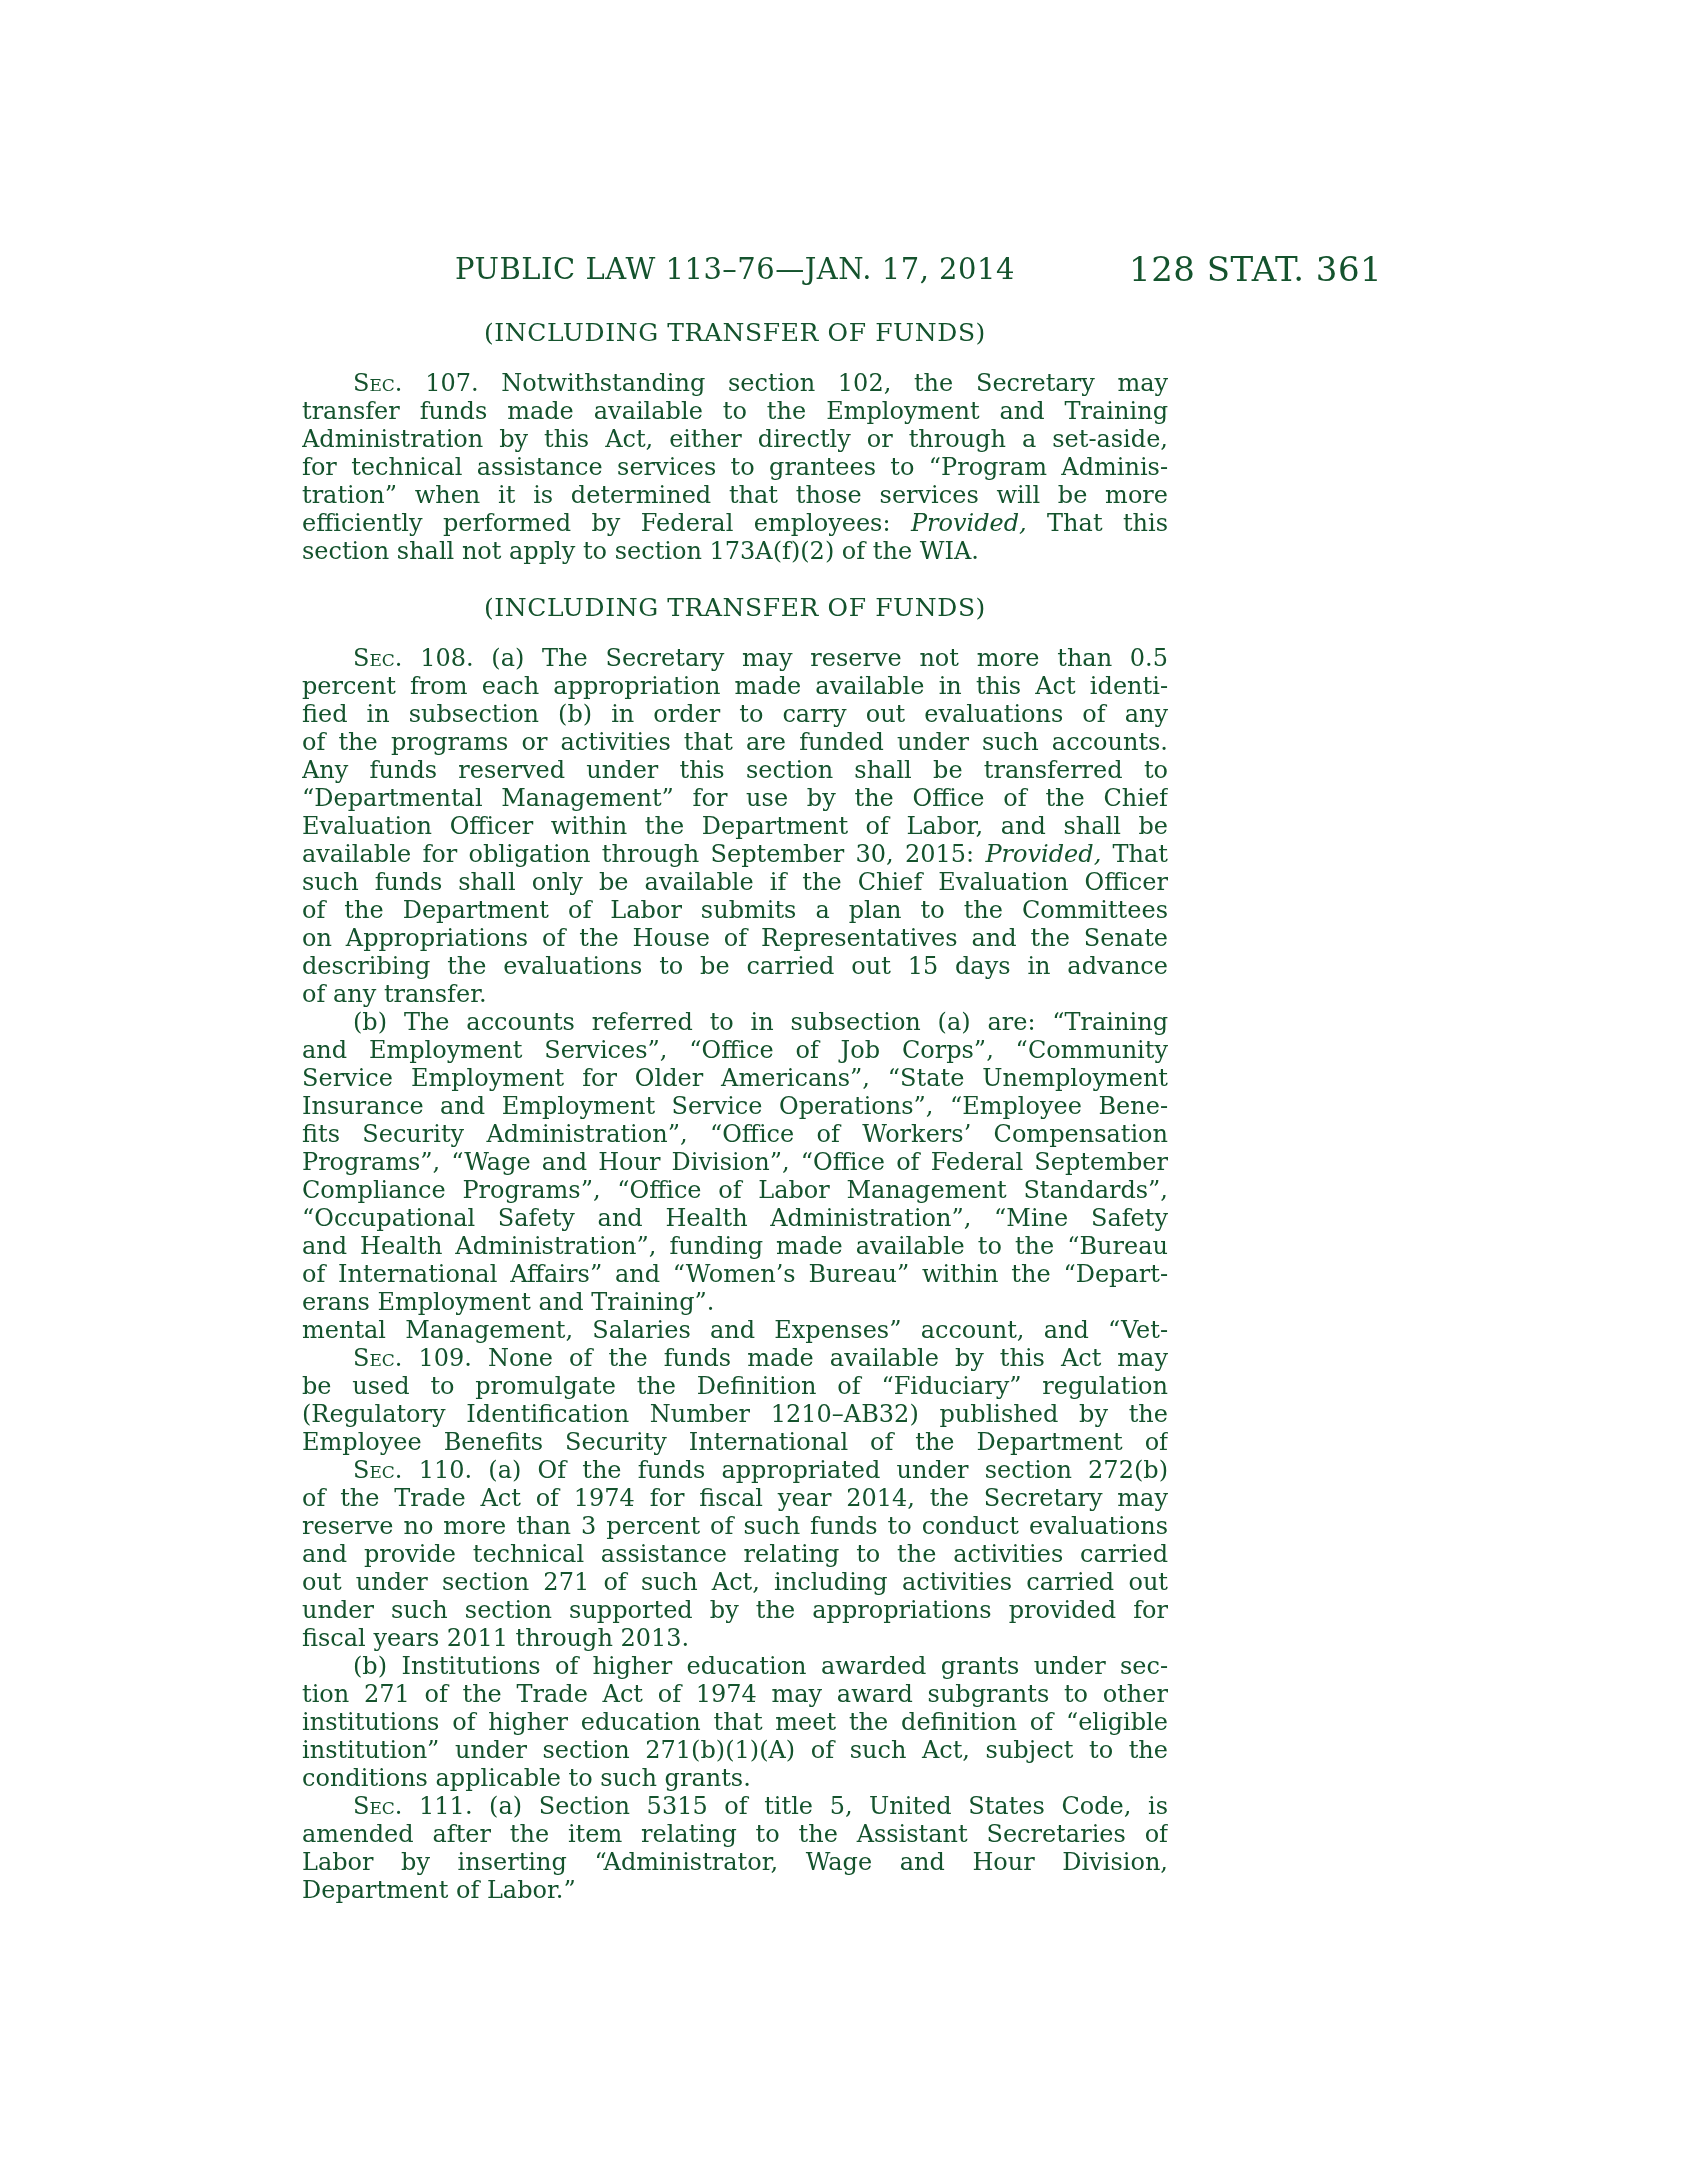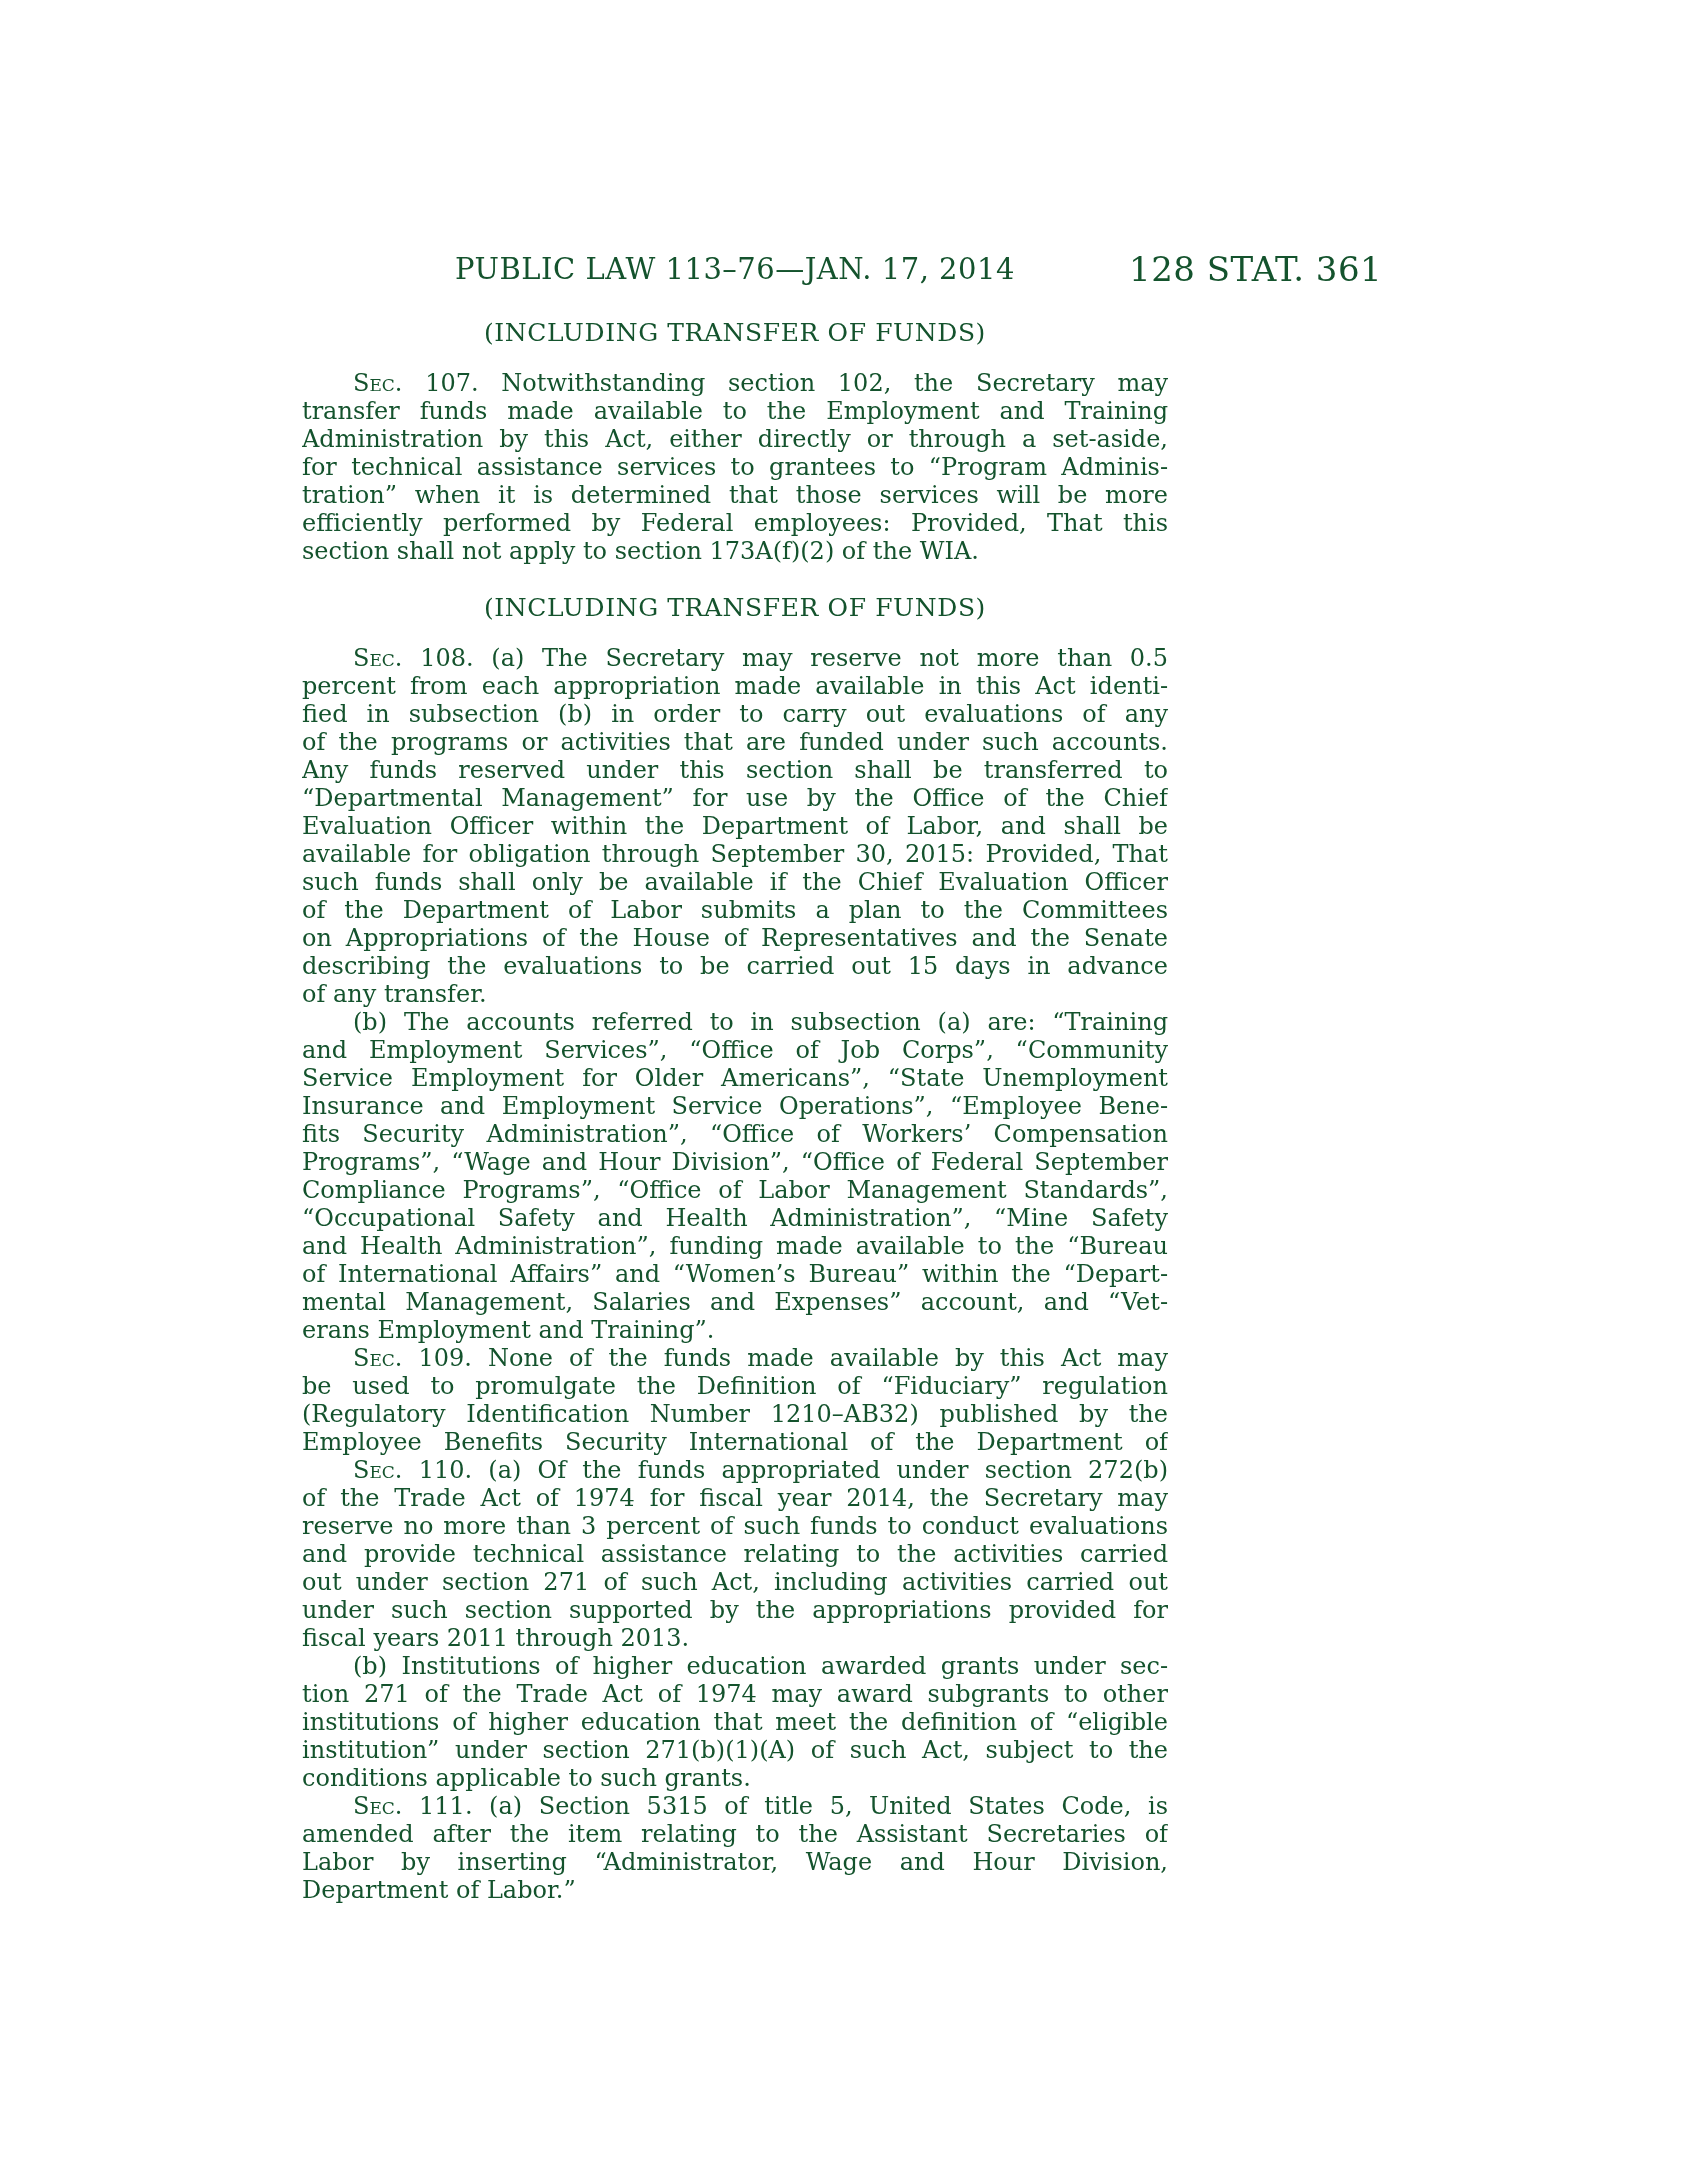--- a/index.html
+++ b/index.html
@@ -69,20 +69,21 @@
   .t-line.last {
     text-align-last: left;
   }
   .t-line.indent {
     padding-left: 51px;
   }
   .sc {
     font-variant: small-caps;
   }
   .it {
+    font-style: italic;
   }
 </style>
 </head>
 <body>
 
 <div class="page">
   <div class="page-header">
     <div class="law-title">PUBLIC LAW 113–76—JAN. 17, 2014</div>
     <div class="stat-ref">128 STAT. 361</div>
   </div>
@@ -117,22 +118,22 @@
         <div class="t-line indent"><span>(b) The accounts referred to in subsection (a) are: “Training</span></div>
         <div class="t-line"><span>and Employment Services”, “Office of Job Corps”, “Community</span></div>
         <div class="t-line"><span>Service Employment for Older Americans”, “State Unemployment</span></div>
         <div class="t-line"><span>Insurance and Employment Service Operations”, “Employee Bene-</span></div>
         <div class="t-line"><span>fits Security Administration”, “Office of Workers’ Compensation</span></div>
         <div class="t-line"><span>Programs”, “Wage and Hour Division”, “Office of Federal September</span></div>
         <div class="t-line"><span>Compliance Programs”, “Office of Labor Management Standards”,</span></div>
         <div class="t-line"><span>“Occupational Safety and Health Administration”, “Mine Safety</span></div>
         <div class="t-line"><span>and Health Administration”, funding made available to the “Bureau</span></div>
         <div class="t-line"><span>of International Affairs” and “Women’s Bureau” within the “Depart-</span></div>
+        <div class="t-line last"><span>erans Employment and Training”.</span></div>
         <div class="t-line"><span>mental Management, Salaries and Expenses” account, and “Vet-</span></div>
-        <div class="t-line last"><span>erans Employment and Training”.</span></div>
       </div>
       <div class="para">
         <div class="t-line indent"><span class="sc">Sec.</span><span> 109. None of the funds made available by this Act may</span></div>
         <div class="t-line"><span>be used to promulgate the Definition of “Fiduciary” regulation</span></div>
         <div class="t-line"><span>(Regulatory Identification Number 1210–AB32) published by the</span></div>
         <div class="t-line"><span>Employee Benefits Security International of the Department of</span></div>
       </div>
       <div class="para">
         <div class="t-line indent"><span class="sc">Sec.</span><span> 110. (a) Of the funds appropriated under section 272(b)</span></div>
         <div class="t-line"><span>of the Trade Act of 1974 for fiscal year 2014, the Secretary may</span></div>

